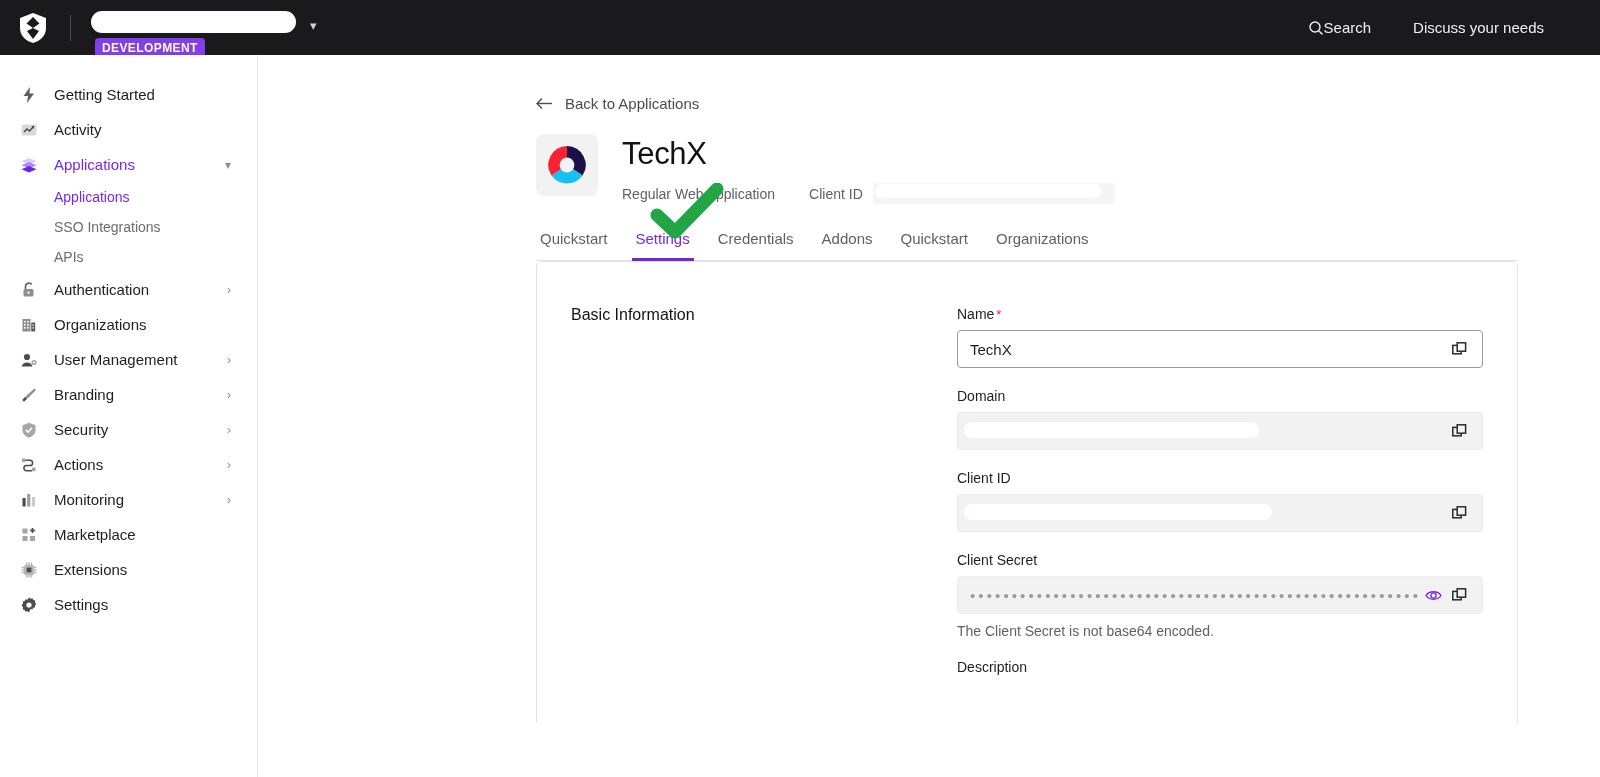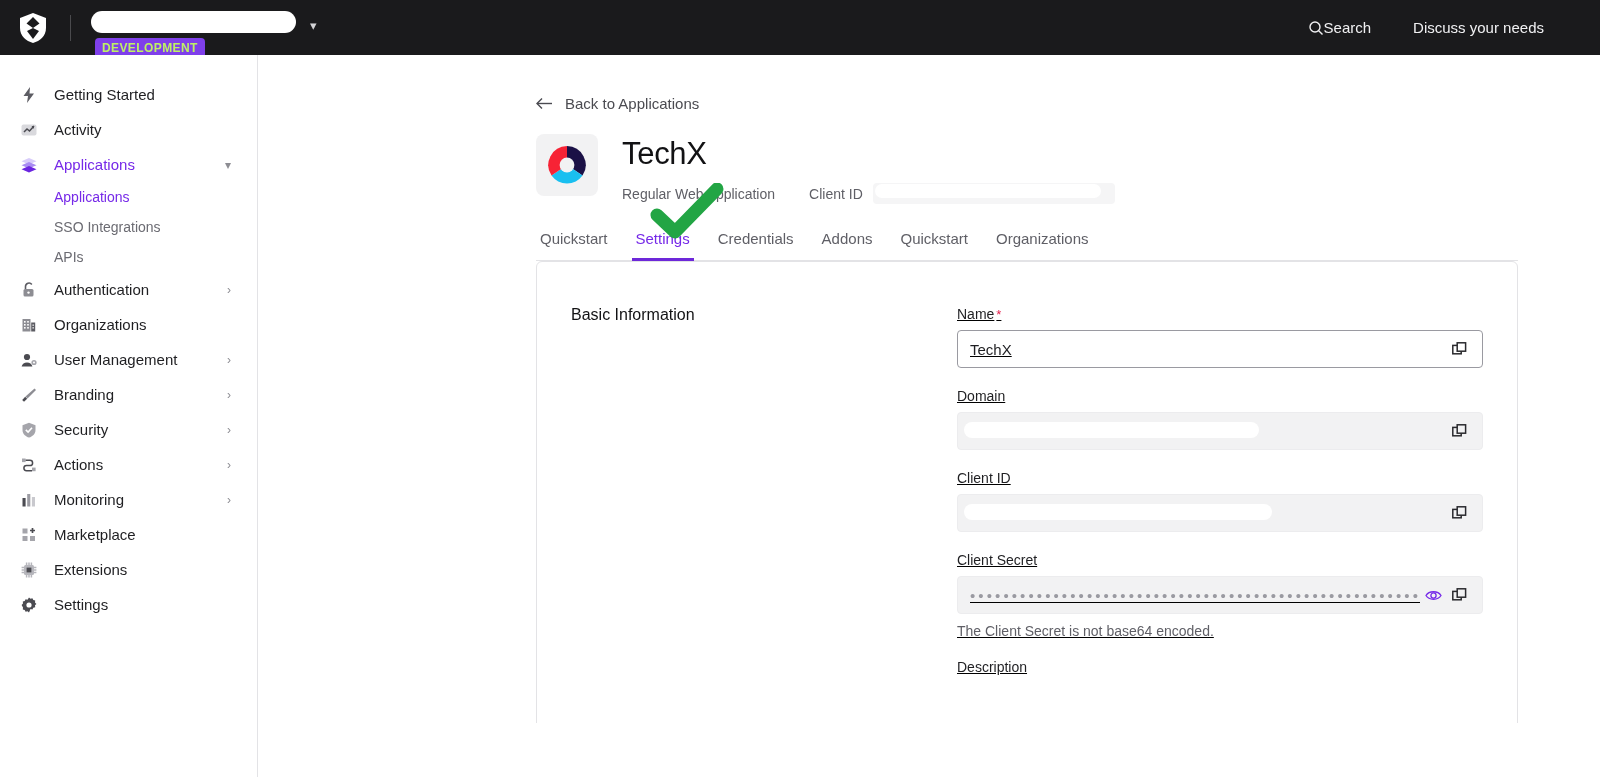--- a/index.html
+++ b/index.html
@@ -23,21 +23,21 @@
   }
   .tenant-wrap {
     margin-left: 20px; display: flex; align-items: center; position: relative;
   }
   .tenant-redact {
     width: 205px; height: 22px; background: #ffffff; border-radius: 11px;
     position: relative; top: -6px;
   }
   .tenant-badge {
     position: absolute; left: 4px; top: 21px;
-    background: #7f3fea; color: #bef264;
+    background: #7f3fea; color: #fef9c3;
     font-size: 12px; font-weight: bold; letter-spacing: .4px;
     padding: 3px 7px 4px; border-radius: 4px;
   }
   .tenant-chevron {
     margin-left: 14px; color: #d3d3d6; font-size: 13px;
     position: relative; top: -2px;
   }
   .topbar-right {
     margin-left: auto; display: flex; align-items: center; gap: 42px;
     margin-right: 56px;
@@ -134,21 +134,21 @@
   
   .card {
     width: 982px;
     border: 1px solid #e3e3e6; border-radius: 6px;
     background: #ffffff; display: flex;
     padding: 44px 0 40px 0;
   }
   .card-left { width: 420px; padding-left: 34px; }
   .card-left h3 { font-size: 16px; font-weight: normal; color: #121214; }
   .card-right { width: 526px; }
-  .field { margin-bottom: 20px; text-decoration: underline; }
+  .field { margin-bottom: 20px; }
   .field-label {
     font-size: 14px; color: #1f1f22; margin-bottom: 8px; display: block;
   }
   .req { color: #e5214e; font-size: 13px; margin-left: 2px; }
   .input-wrap {
     position: relative; height: 38px; border-radius: 4px;
     display: flex; align-items: center;
   }
   .input-wrap.enabled { background: #ffffff; border: 1px solid #9a9aa1; }
   .input-wrap.disabled { background: #f2f2f3; border: 1px solid #ececee; }

